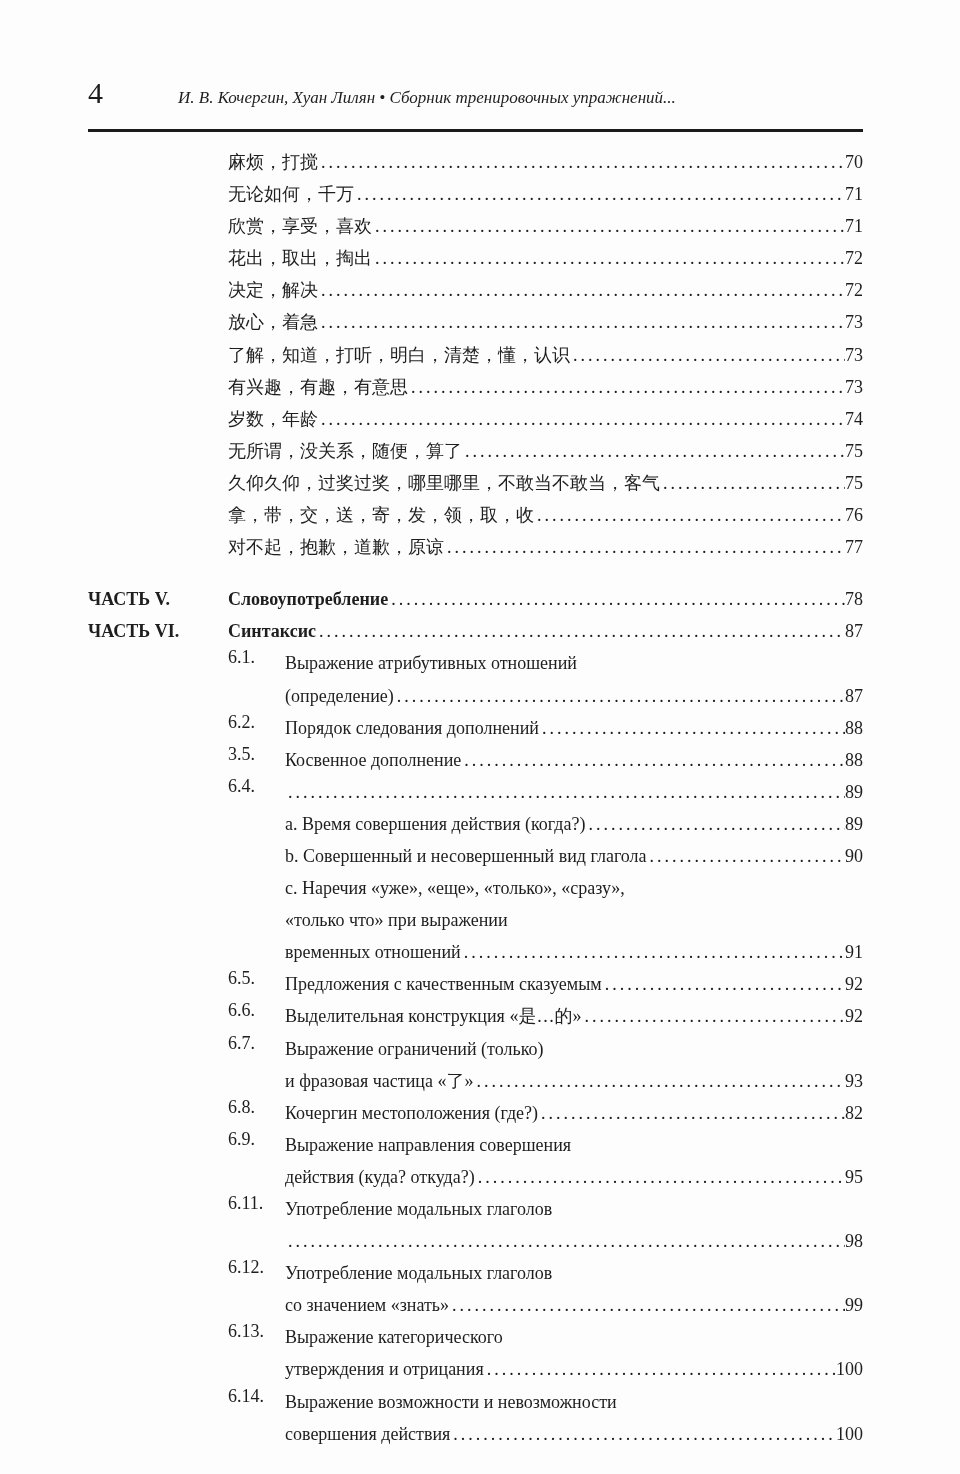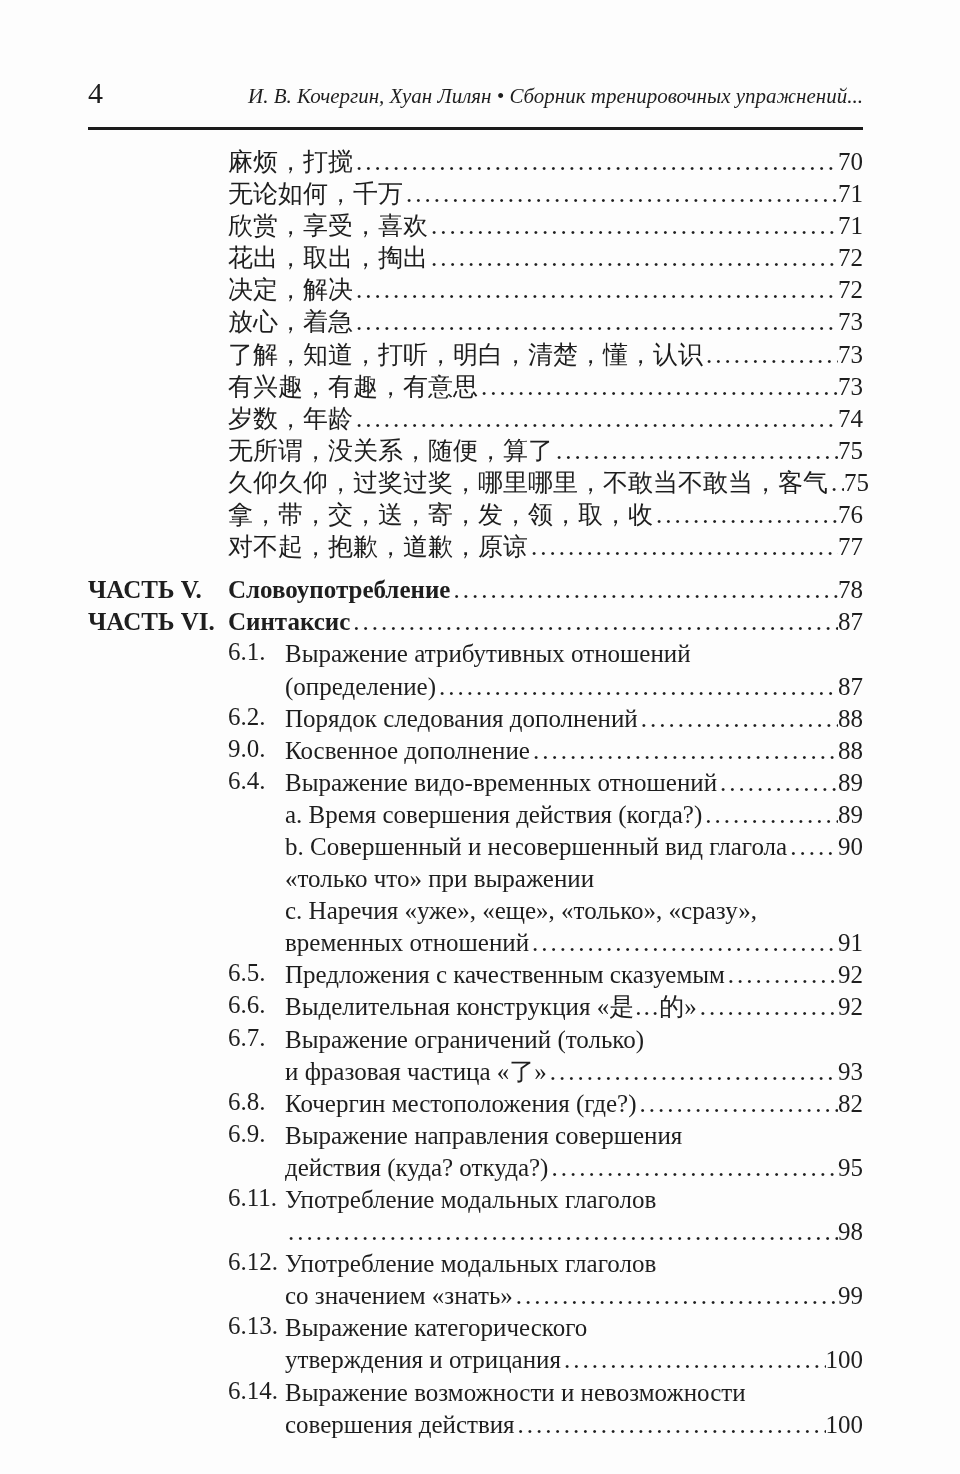--- a/index.html
+++ b/index.html
@@ -19,30 +19,30 @@
     border-bottom: 3px solid #1b1b1b;
     padding-bottom: 14px;
   }
   .pgnum {
     font-size: 30px;
     line-height: 34px;
     flex: 0 0 90px;
   }
   .running-title {
     flex: 1 1 auto;
-    text-align: right;
+    text-align: left;
     font-style: italic;
-    font-size: 21px;
+    font-size: 17px;
     line-height: 34px;
     white-space: nowrap;
   }
   .toc {
     position: absolute;
     left: 88px; right: 97px; top: 146px;
-    font-size: 25px;
+    font-size: 18px;
   }
   .row {
     display: flex;
     align-items: baseline;
     line-height: 32.1px;
   }
   .indented { margin-left: 140px; }
   .entry-text { white-space: nowrap; flex: 0 0 auto; }
   .dots {
     flex: 1 1 20px;
@@ -50,21 +50,21 @@
     overflow: hidden;
     white-space: nowrap;
     padding: 0 1px 0 3px;
     font-weight: 400;
   }
   .dots::after {
     content: "..........................................................................................................................................................";
     letter-spacing: 3px;
   }
   .pg { white-space: nowrap; flex: 0 0 auto; font-weight: 400; }
-  .parts { margin-top: 11px; }
+  .parts { margin-top: 20px; }
   .part-row { font-weight: 700; }
   .part-label { flex: 0 0 140px; }
   .section-row { display: flex; margin-left: 140px; }
   .sec-num { flex: 0 0 57px; }
   .sec-body { flex: 1 1 auto; min-width: 0; display: block; }
   .sec-body .row { width: 100%; }
 </style>
 </head>
 <body>
 
@@ -182,58 +182,57 @@
         <span class="sec-body">
 
         <span class="row">
               <span class="entry-text">Порядок следования дополнений</span>
               <span class="dots"></span>
               <span class="pg">88</span>
             </span>
         </span>
       </div>
       <div class="section-row">
-        <span class="sec-num">9.0.</span>
+        <span class="sec-num">3.5.</span>
         <span class="sec-body">
 
         <span class="row">
               <span class="entry-text">Косвенное дополнение</span>
               <span class="dots"></span>
               <span class="pg">88</span>
             </span>
         </span>
       </div>
       <div class="section-row">
         <span class="sec-num">6.4.</span>
         <span class="sec-body">
 
         <span class="row">
-              <span class="entry-text">Выражение видо-временных отношений</span>
               <span class="dots"></span>
               <span class="pg">89</span>
             </span>
           <span class="row">
               <span class="entry-text">a. Время совершения действия (когда?)</span>
               <span class="dots"></span>
               <span class="pg">89</span>
             </span>
           <span class="row">
               <span class="entry-text">b. Совершенный и несовершенный вид глагола</span>
               <span class="dots"></span>
               <span class="pg">90</span>
             </span>
           <span class="row">
+              <span class="entry-text">c. Наречия «уже», «еще», «только», «сразу»,</span>
+
+            </span>
+          <span class="row">
               <span class="entry-text">«только что» при выражении</span>
 
             </span>
           <span class="row">
-              <span class="entry-text">c. Наречия «уже», «еще», «только», «сразу»,</span>
-
-            </span>
-          <span class="row">
               <span class="entry-text">временных отношений</span>
               <span class="dots"></span>
               <span class="pg">91</span>
             </span>
         </span>
       </div>
       <div class="section-row">
         <span class="sec-num">6.5.</span>
         <span class="sec-body">
 

